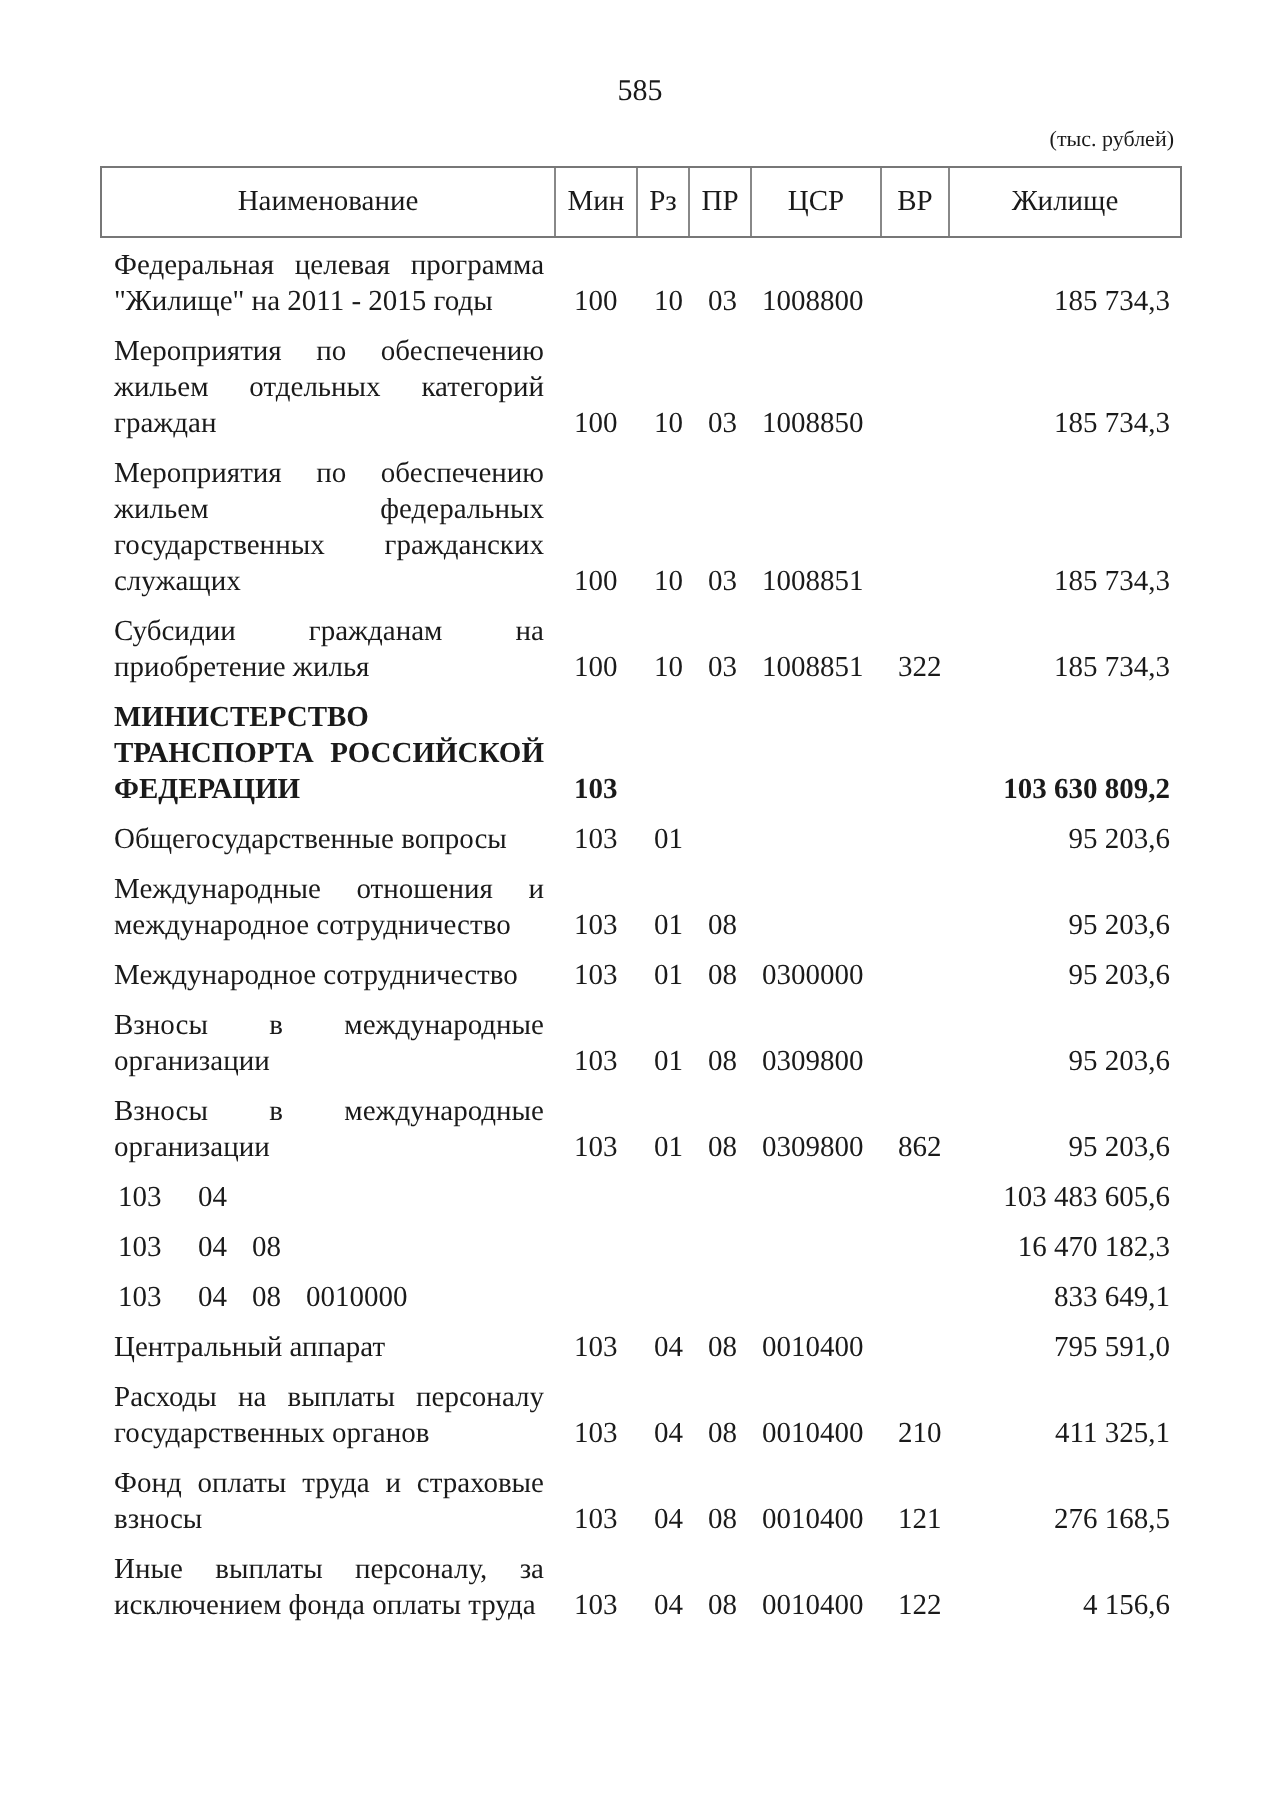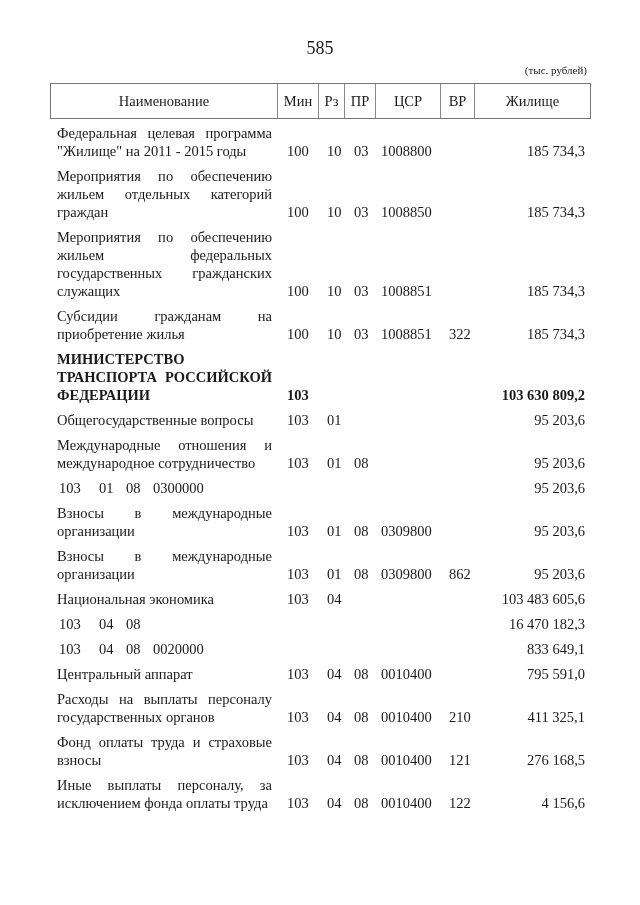--- a/index.html
+++ b/index.html
@@ -3,21 +3,21 @@
   <meta charset="utf-8">
   <style>
     html, body { margin: 0; padding: 0; background: #ffffff; }
     body {
       width: 640px; height: 905px; position: relative; overflow: hidden;
       font-family: "Liberation Serif", "DejaVu Serif", serif;
       color: #1a1a1a; font-size: 14.5px;
     }
     .page-number {
       position: absolute; top: 38px; left: 0; width: 640px; text-align: center;
-      font-size: 18px;
+      font-size: 15px;
     }
     .units {
       position: absolute; top: 64px; right: 53px; font-size: 11px;
     }
     .header {
       position: absolute; top: 83px; left: 50px; width: 541px; height: 36px;
       border: 1px solid #777; box-sizing: border-box;
       display: flex; align-items: stretch;
     }
     .header .hc {
@@ -126,20 +126,21 @@
     <div class="row">
       <div class="name">Международные отношения и международное сотрудничество</div>
       <div class="cell min">103</div>
       <div class="cell rz">01</div>
       <div class="cell pr">08</div>
       <div class="cell csr"></div>
       <div class="cell vr"></div>
       <div class="cell sum">95 203,6</div>
     </div>
     <div class="row">
+      <div class="name">Международное сотрудничество</div>
       <div class="cell min">103</div>
       <div class="cell rz">01</div>
       <div class="cell pr">08</div>
       <div class="cell csr">0300000</div>
       <div class="cell vr"></div>
       <div class="cell sum">95 203,6</div>
     </div>
     <div class="row">
       <div class="name">Взносы в международные организации</div>
       <div class="cell min">103</div>
@@ -152,41 +153,40 @@
     <div class="row">
       <div class="name">Взносы в международные организации</div>
       <div class="cell min">103</div>
       <div class="cell rz">01</div>
       <div class="cell pr">08</div>
       <div class="cell csr">0309800</div>
       <div class="cell vr">862</div>
       <div class="cell sum">95 203,6</div>
     </div>
     <div class="row">
-      <div class="name">Национальная экономика</div>
       <div class="cell min">103</div>
       <div class="cell rz">04</div>
       <div class="cell pr"></div>
       <div class="cell csr"></div>
       <div class="cell vr"></div>
       <div class="cell sum">103 483 605,6</div>
     </div>
     <div class="row">
       <div class="cell min">103</div>
       <div class="cell rz">04</div>
       <div class="cell pr">08</div>
       <div class="cell csr"></div>
       <div class="cell vr"></div>
       <div class="cell sum">16 470 182,3</div>
     </div>
     <div class="row">
       <div class="cell min">103</div>
       <div class="cell rz">04</div>
       <div class="cell pr">08</div>
-      <div class="cell csr">0020000</div>
+      <div class="cell csr">0010000</div>
       <div class="cell vr"></div>
       <div class="cell sum">833 649,1</div>
     </div>
     <div class="row">
       <div class="name">Центральный аппарат</div>
       <div class="cell min">103</div>
       <div class="cell rz">04</div>
       <div class="cell pr">08</div>
       <div class="cell csr">0010400</div>
       <div class="cell vr"></div>

